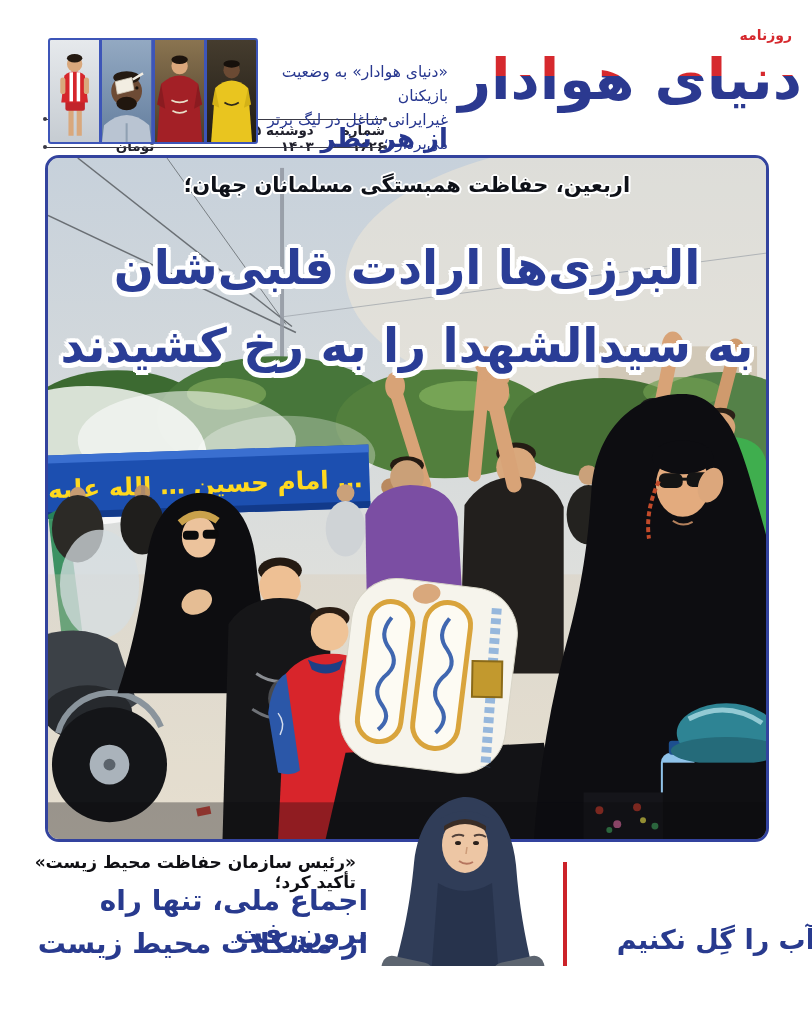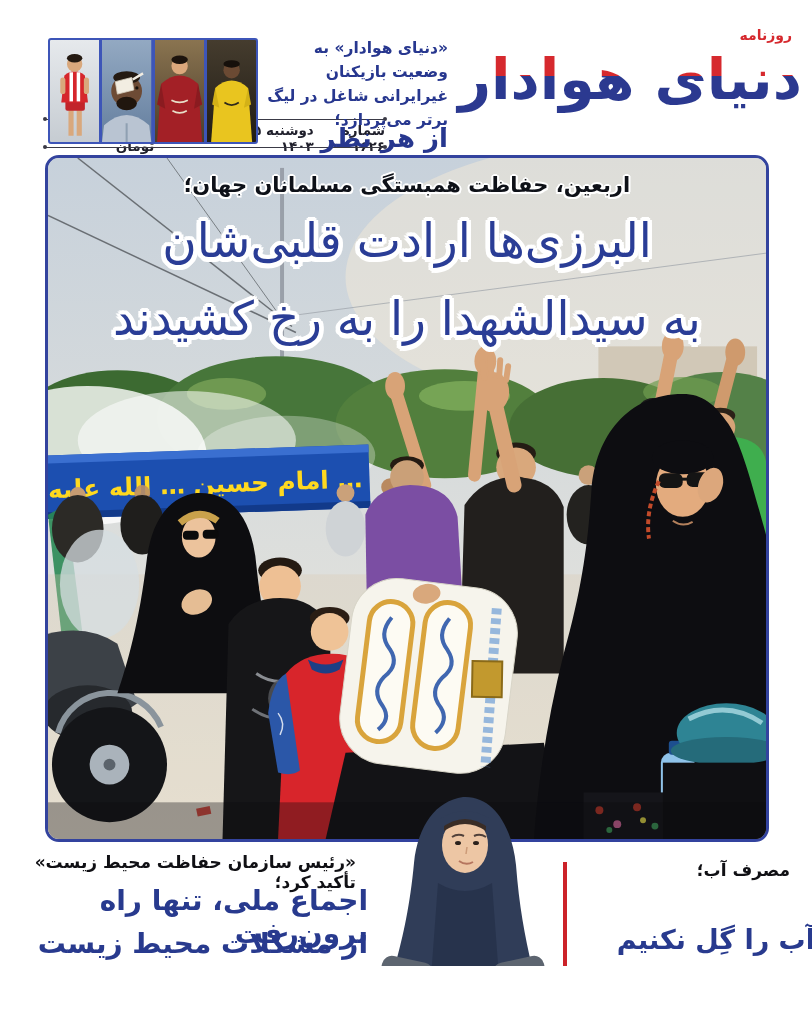--- a/index.html
+++ b/index.html
@@ -19,36 +19,36 @@
   .mh-rule{height:0;border-top:1.6px solid #3a3a46;}
   .mh-rule i{position:absolute;top:-2.6px;width:4px;height:4px;border-radius:50%;background:#3a3a46;}
   .mh-rule i.l{left:-2px;} .mh-rule i.r{right:-2px;}
   .issue-row{top:122px;right:455px;width:340px;display:flex;justify-content:space-between;align-items:center;
              font-size:13.5px;font-weight:bold;color:#20202c;}
 
   
   .players-strip{top:38px;left:48px;width:206px;height:102px;background:#3d55b8;border:2px solid #3d55b8;
                  border-radius:3px;display:flex;gap:3px;overflow:hidden;}
   .players-strip svg{display:block;flex:1 1 0;height:100%;}
-  .tl-kicker{top:36px;left:255px;width:193px;text-align:right;color:#27378f;font-weight:bold;
+  .tl-kicker{top:60px;left:255px;width:193px;text-align:right;color:#27378f;font-weight:normal;
              font-size:15.5px;line-height:24px;}
   .tl-headline{top:98px;left:255px;width:193px;text-align:right;color:#27378f;font-weight:bold;font-size:26px;margin-top:25px;}
 
   
   .photo-card{top:155px;left:45px;width:724px;height:687px;border:3.5px solid #33439e;border-radius:14px;
               overflow:hidden;box-sizing:border-box;background:#cfd7de;}
   .photo-card > svg{position:absolute;left:0;top:0;width:100%;height:100%;}
   .ph-kicker{top:15px;left:0;width:100%;text-align:center;font-weight:bold;font-size:21px;color:#0e1118;
      text-shadow:2px 0 0 #fff,-2px 0 0 #fff,0 2px 0 #fff,0 -2px 0 #fff,
                  1.5px 1.5px 0 #fff,-1.5px 1.5px 0 #fff,1.5px -1.5px 0 #fff,-1.5px -1.5px 0 #fff;}
-  .ph-headline{left:0;width:100%;text-align:center;font-weight:normal;font-size:47px;color:#2a3d96;line-height:66px;
+  .ph-headline{left:0;width:100%;text-align:center;font-weight:bold;font-size:47px;color:#2a3d96;line-height:66px;
      text-shadow:3.5px 0 0 #fff,-3.5px 0 0 #fff,0 3.5px 0 #fff,0 -3.5px 0 #fff,
                  2.8px 2.8px 0 #fff,-2.8px 2.8px 0 #fff,2.8px -2.8px 0 #fff,-2.8px -2.8px 0 #fff,
                  4.5px 1.5px 0 #fff,-4.5px 1.5px 0 #fff,4.5px -1.5px 0 #fff,-4.5px -1.5px 0 #fff,
-                 1.5px 4.5px 0 #fff,-1.5px 4.5px 0 #fff,1.5px -4.5px 0 #fff,-1.5px -4.5px 0 #fff;}
+                 1.5px 4.5px 0 #fff,-1.5px 4.5px 0 #fff,1.5px -4.5px 0 #fff,-1.5px -4.5px 0 #fff;margin-top:27px;}
   .ph-h1{top:50px;} .ph-h2{top:128px;}
 
   
   .bl-kicker{top:852px;left:18px;width:338px;text-align:right;font-weight:bold;font-size:17px;color:#101014;}
   .bl-headline{left:30px;width:338px;font-weight:bold;font-size:28px;color:#283a8e;}
   .bl-h1{top:884px;} .bl-h2{top:927px;}
   .red-bar{top:862px;left:563px;width:4px;height:122px;background:#cc2229;}
   .br-kicker{top:856px;left:575px;width:215px;text-align:right;font-weight:bold;font-size:17px;
              line-height:28px;color:#101014;}
   .br-headline{top:924px;left:600px;width:215px;text-align:right;font-weight:bold;font-size:27px;color:#283a8e;}
@@ -328,21 +328,20 @@
     <div class="abs fa ph-headline ph-h1">البرزی‌ها ارادت قلبی‌شان</div>
     <div class="abs fa ph-headline ph-h2">به سیدالشهدا را به رخ کشیدند</div>
   </div>
 
   <div class="abs fa bl-kicker">«رئیس سازمان حفاظت محیط زیست» تأکید کرد؛</div>
   <div class="abs fa bl-headline bl-h1">اجماع ملی، تنها راه برون‌رفت</div>
   <div class="abs fa bl-headline bl-h2">از مشکلات محیط زیست</div>
 
   <div class="abs red-bar"></div>
   <div class="abs fa br-kicker">
-    <div>مصرف آب؛</div>
   </div>
   <div class="abs fa br-headline">آب را گِل نکنیم</div>
 
   <div class="abs portrait">
     <svg viewBox="0 0 170 205">
       <path d="M85,6 C58,10 40,34 36,72 C31,125 22,158 10,200 L160,200 C150,160 142,126 138,74 C134,34 114,4 85,6 Z" fill="#303d58"></path>
       <path d="M60,92 q27,16 54,0 l8,108 L52,200 Z" fill="#27334c"></path>
       <ellipse cx="87" cy="54" rx="23" ry="28" fill="#edc6a4"></ellipse>
       <path d="M66,40 q21,-14 42,0 l0,-8 q-21,-12 -42,0 Z" fill="#3a2d26"></path>
       <path d="M62,38 q25,-20 50,0 l0,-10 q-25,-16 -50,0 Z" fill="#303d58"></path>

